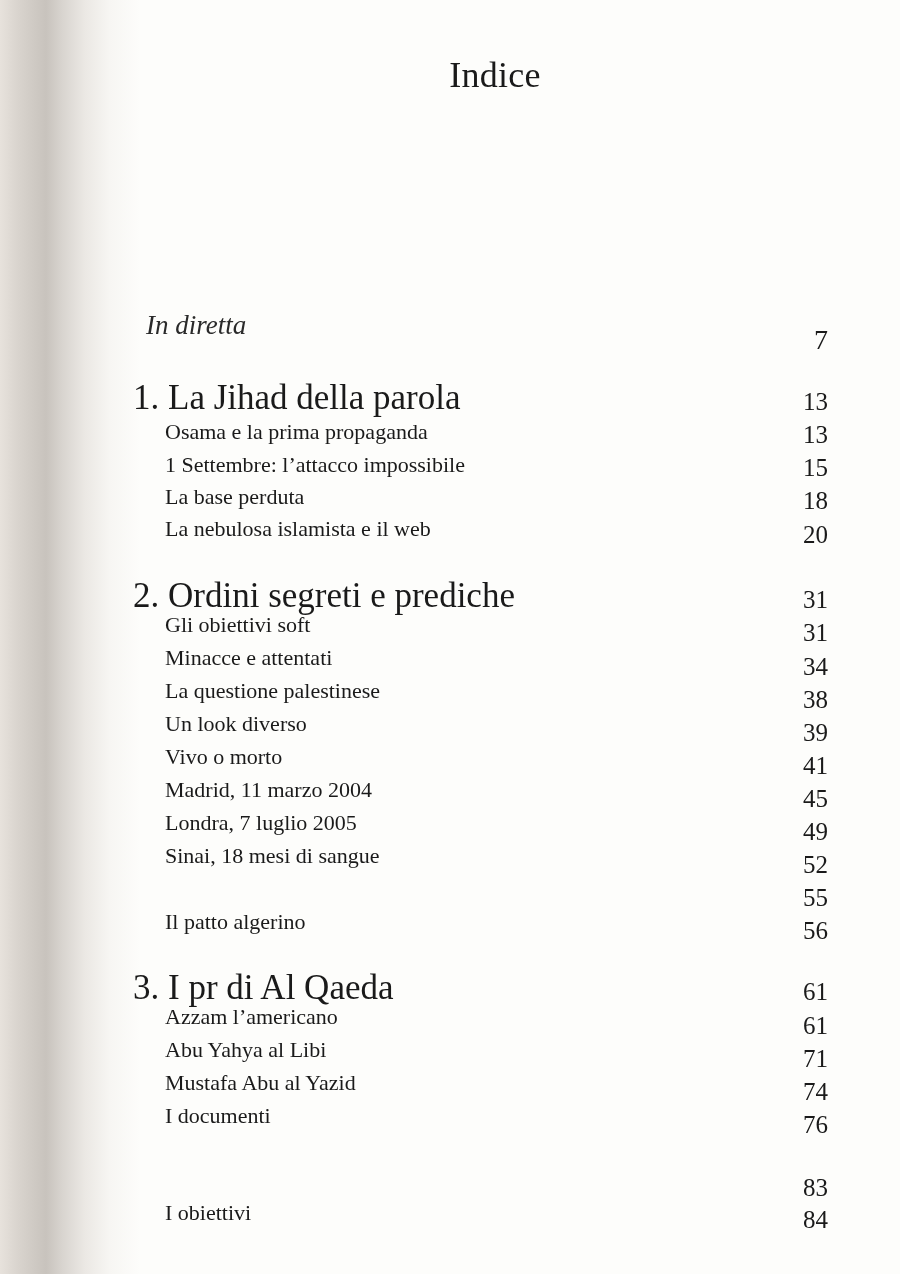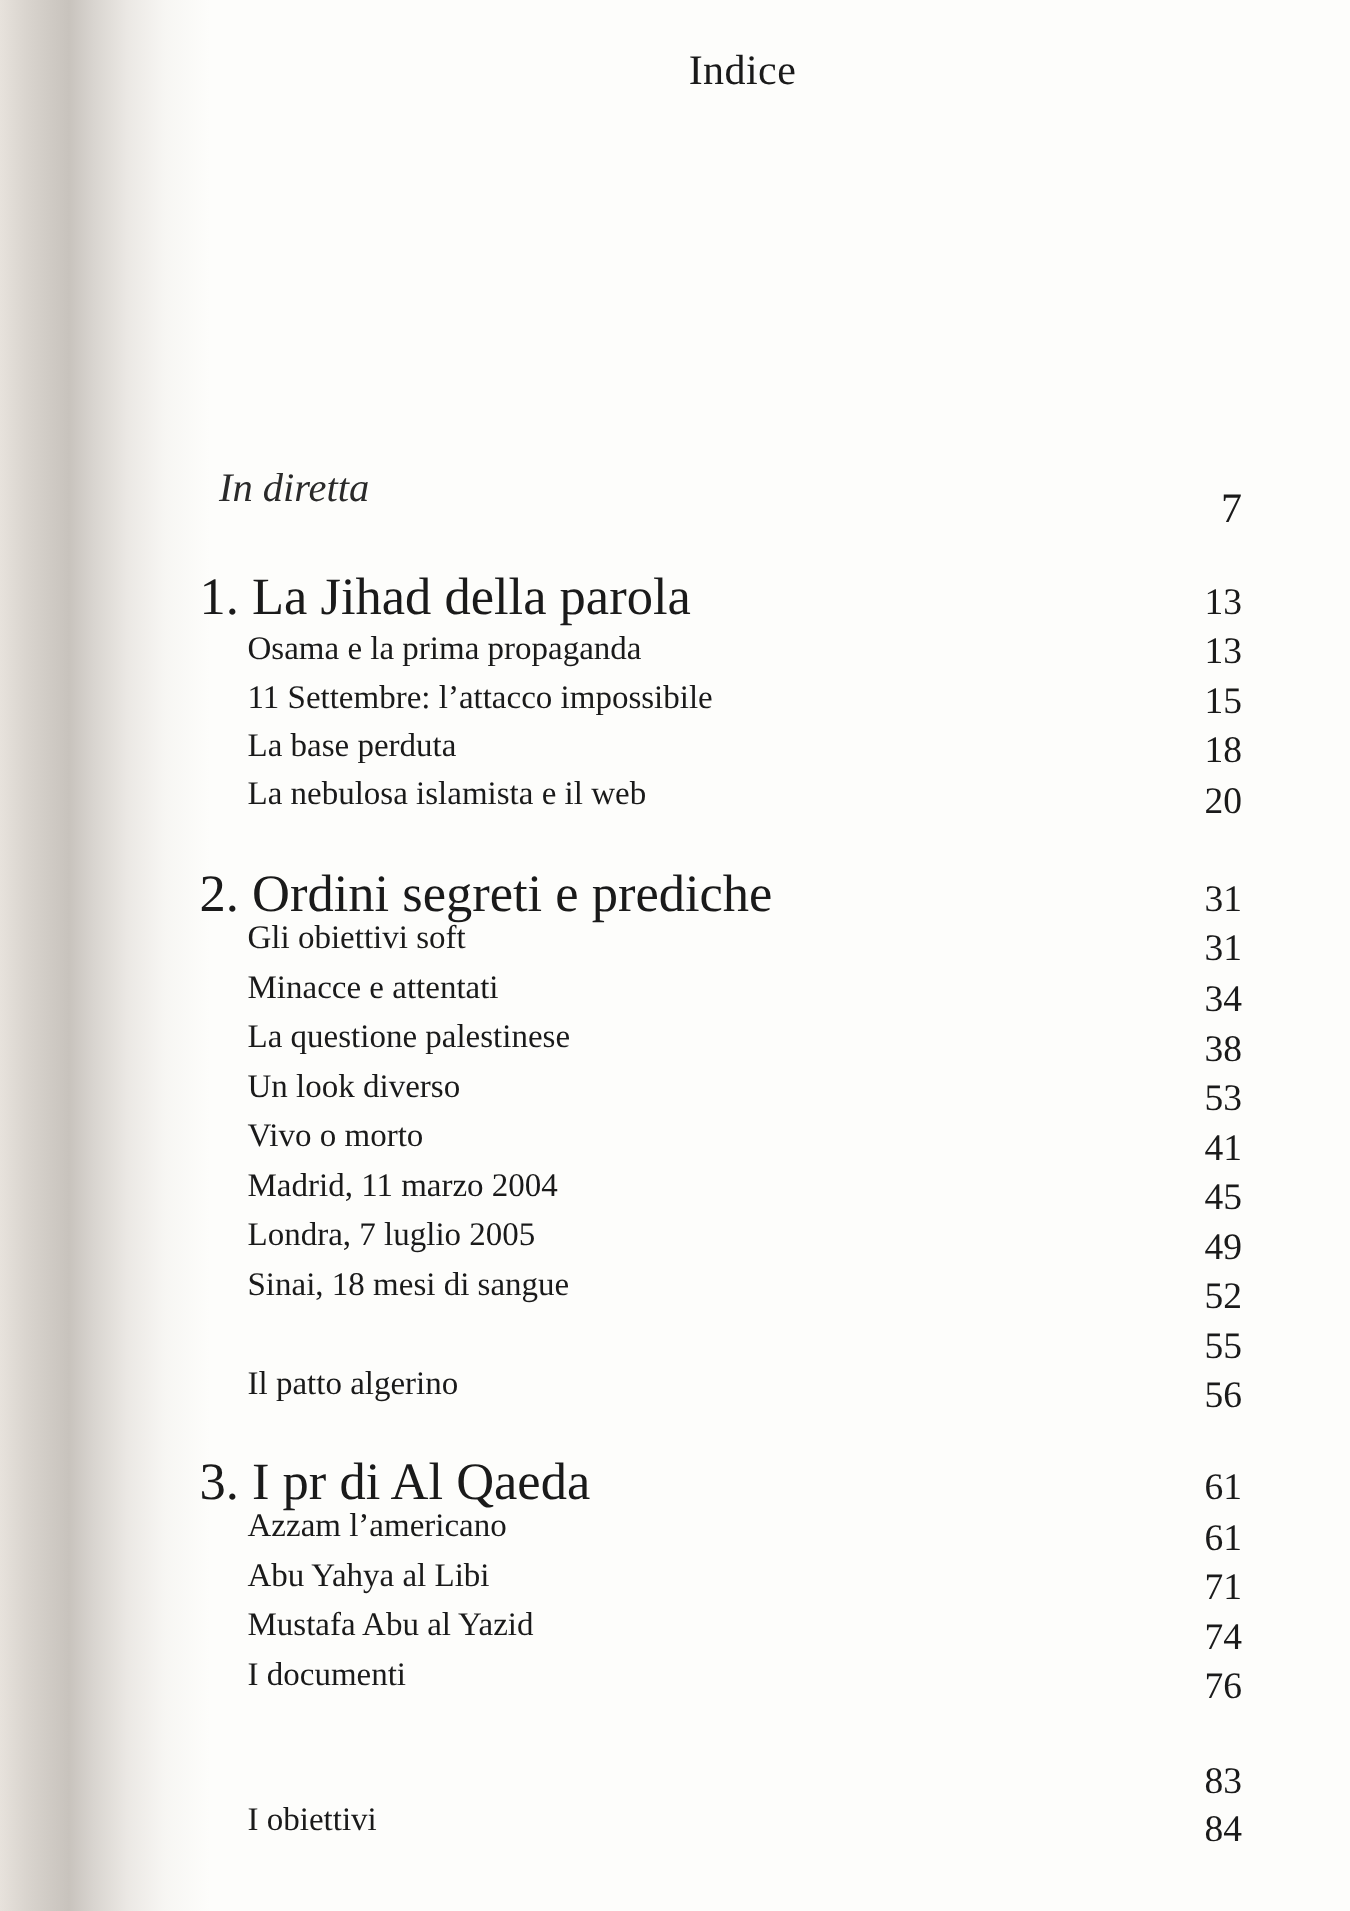--- a/index.html
+++ b/index.html
@@ -9,23 +9,23 @@
     font-family: "Liberation Serif", "DejaVu Serif", serif;
     color: #1a1a1a;
   }
   .gutter {
     position: absolute; left: 0; top: 0; width: 140px; height: 1274px;
     background: linear-gradient(to right,
       #e7e2dc 0px, #d9d4ce 18px, #cfcac4 34px, #c8c3bd 46px,
       #d8d4cf 62px, #ebe8e4 85px, #f7f6f3 110px, #fdfdfb 140px);
   }
   .title {
-    position: absolute; top: 32px; left: 0; width: 900px; text-align: center;
+    position: absolute; top: 54px; left: 0; width: 900px; text-align: center;
     padding-left: 90px; box-sizing: border-box;
-    font-size: 28px; letter-spacing: 0.3px;
+    font-size: 36px; letter-spacing: 0.3px;
   }
   .toc { position: absolute; left: 0; top: 0; width: 900px; }
   .row { position: absolute; left: 0; width: 900px; height: 34px; }
   .row .label { position: absolute; white-space: nowrap; text-align: center; }
   .row .page { position: absolute; right: 72px; text-align: right; white-space: nowrap; }
   .intro .label { left: 146px; font-style: italic; font-size: 27px; color: #2a2a2a; }
   .intro .page { font-size: 28px; }
   .chapter .label { left: 133px; font-size: 35px; }
   .chapter .page { font-size: 25px; }
   .section .label { left: 165px; font-size: 22px; }
@@ -47,21 +47,21 @@
 
   <div class="row chapter" style="top:378px">
     <span class="label">1. La Jihad della parola</span>
     <span class="page" style="top:10px">13</span>
   </div>
   <div class="row section" style="top:419px">
     <span class="label">Osama e la prima propaganda</span>
     <span class="page" style="top:2px">13</span>
   </div>
   <div class="row section" style="top:452px">
-    <span class="label">11 Settembre: l’attacco impossibile</span>
+    <span class="label">1 Settembre: l’attacco impossibile</span>
     <span class="page" style="top:2px">15</span>
   </div>
   <div class="row section" style="top:484px">
     <span class="label">La base perduta</span>
     <span class="page" style="top:3px">18</span>
   </div>
   <div class="row section" style="top:516px">
     <span class="label">La nebulosa islamista e il web</span>
     <span class="page" style="top:5px">20</span>
   </div>
@@ -77,21 +77,21 @@
   <div class="row section" style="top:645px">
     <span class="label">Minacce e attentati</span>
     <span class="page" style="top:8px">34</span>
   </div>
   <div class="row section" style="top:678px">
     <span class="label">La questione palestinese</span>
     <span class="page" style="top:8px">38</span>
   </div>
   <div class="row section" style="top:711px">
     <span class="label">Un look diverso</span>
-    <span class="page" style="top:8px">53</span>
+    <span class="page" style="top:8px">39</span>
   </div>
   <div class="row section" style="top:744px">
     <span class="label">Vivo o morto</span>
     <span class="page" style="top:8px">41</span>
   </div>
   <div class="row section" style="top:777px">
     <span class="label">Madrid, 11 marzo 2004</span>
     <span class="page" style="top:8px">45</span>
   </div>
   <div class="row section" style="top:810px">

